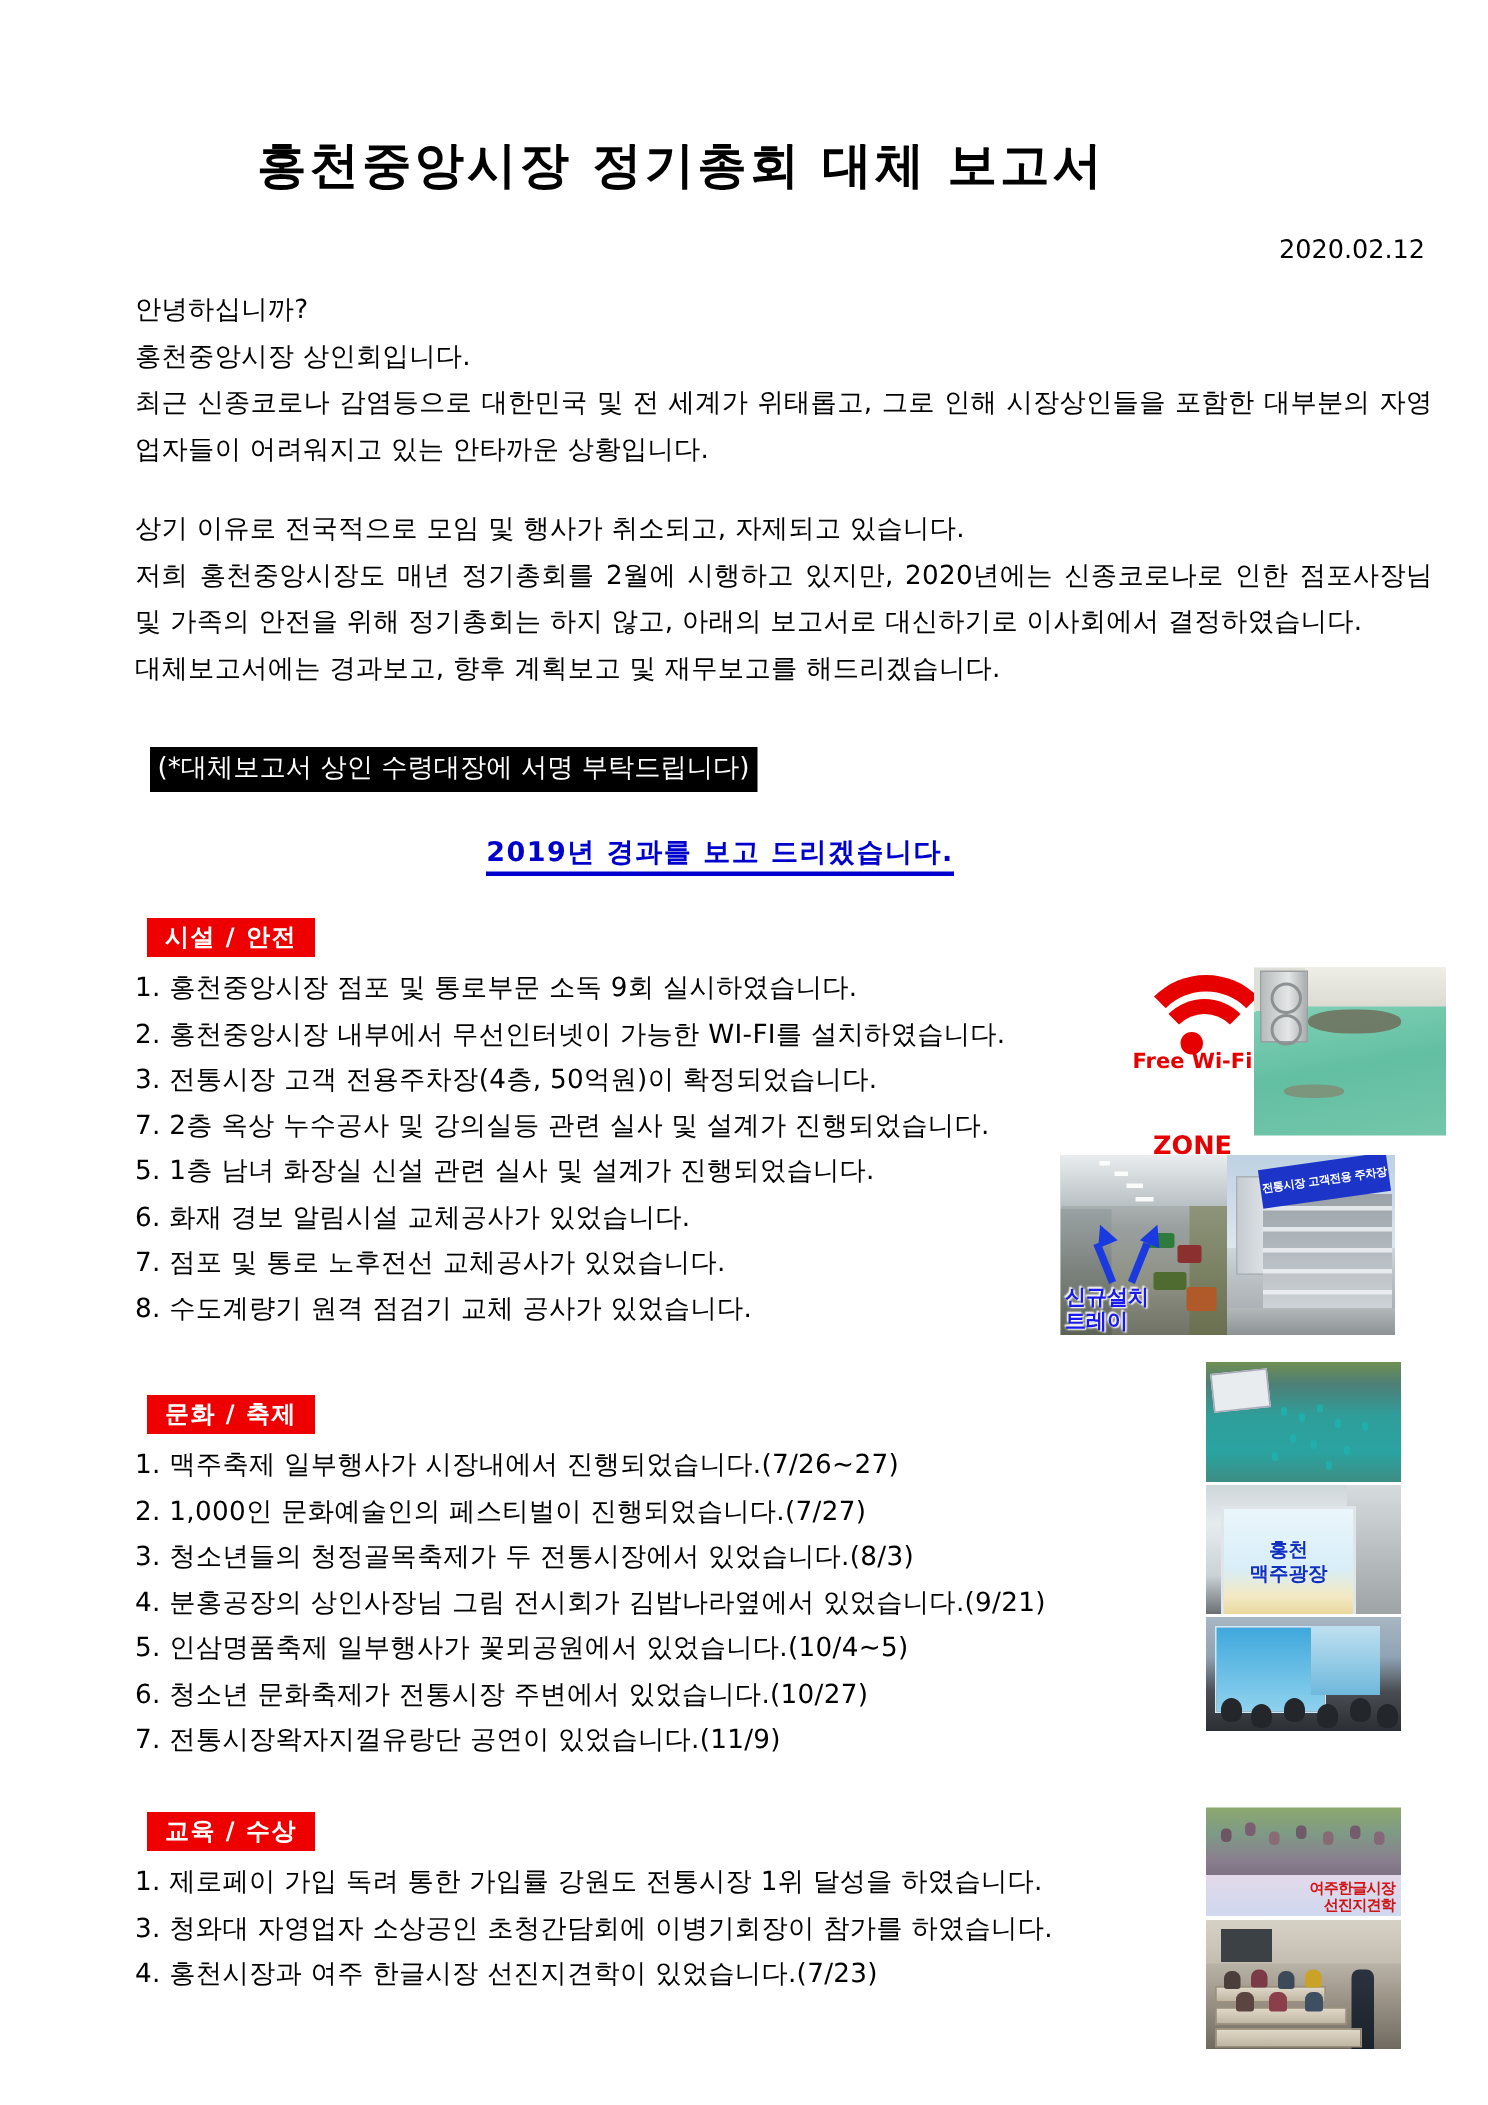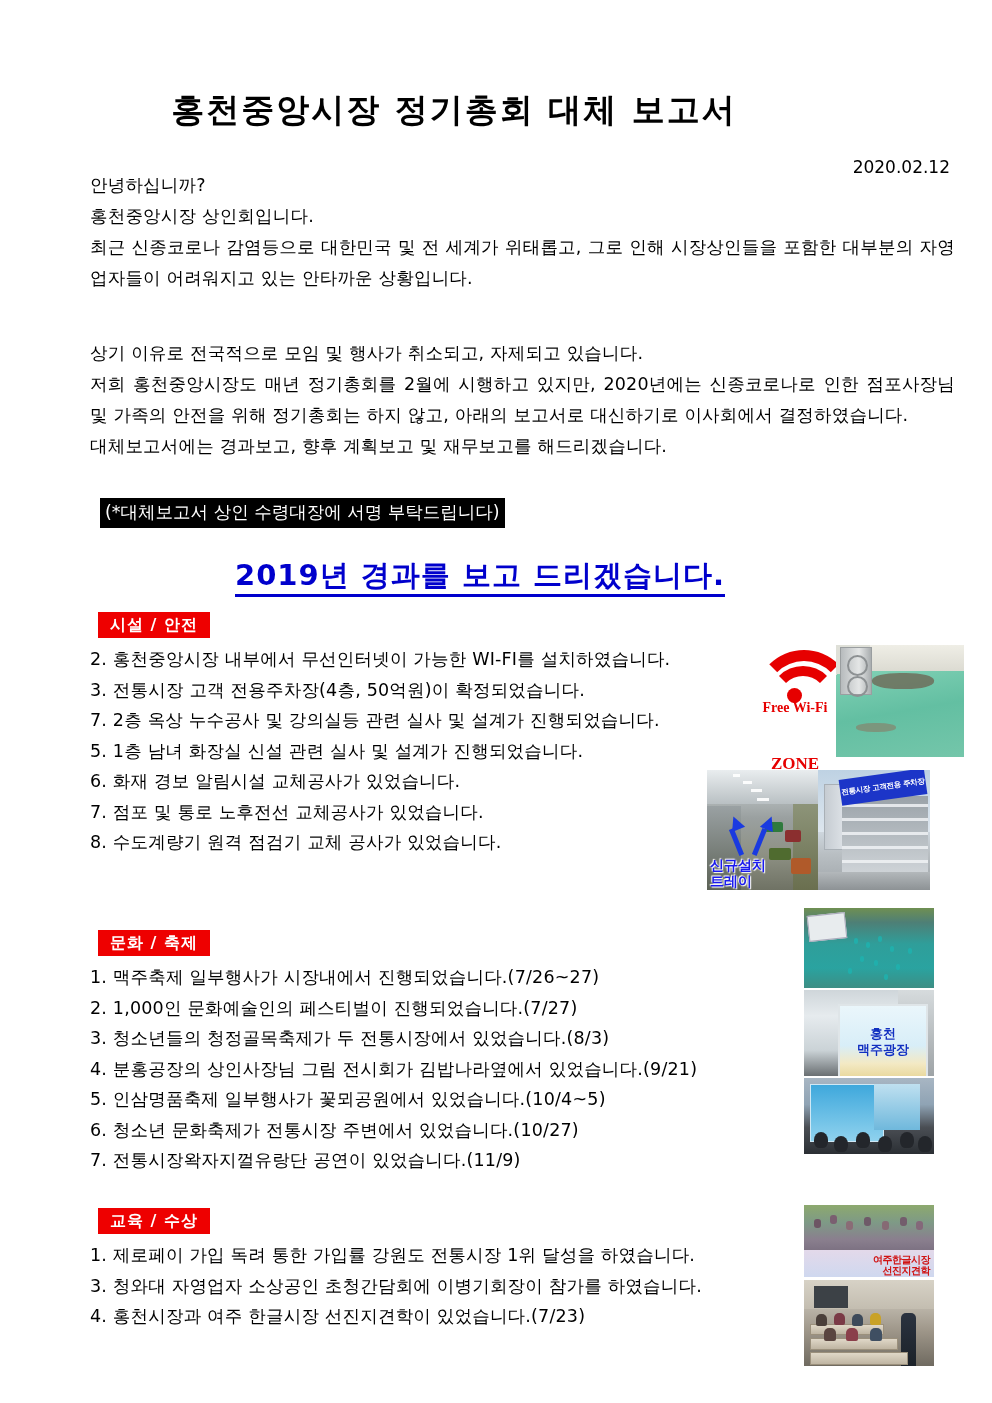--- a/index.html
+++ b/index.html
@@ -21,36 +21,36 @@
     position:absolute;right:42px;top:157px;
     font-size:17px;letter-spacing:0px;
   }
 
   
   .para{
     position:absolute;left:90px;width:865px;
     font-size:17.5px;line-height:31px;letter-spacing:0.2px;
     text-align:justify;text-justify:inter-character;
   }
-  .para.p1{top:170px;}
+  .para.p1{top:192px;}
   .para.p2{top:338px;}
   .para .ln{display:block;white-space:nowrap;}
   .para .ln.just{white-space:normal;}
 
   .highlight-note{
     position:absolute;left:100px;top:498px;
     background:#000;color:#fff;
     font-size:17.5px;line-height:26px;
     padding:1px 5px 3px 5px;white-space:nowrap;
   }
 
   
   .section-heading{
     position:absolute;left:0;top:556px;width:960px;text-align:center;
-    color:#0000cc;font-size:29px;font-weight:bold;letter-spacing:1px;
+    color:#0000cc;font-size:18px;font-weight:bold;letter-spacing:1px;
   }
   .section-heading span{
     border-bottom:3px solid #0000cc;padding-bottom:2px;
   }
 
   
   .badge{
     position:absolute;background:#ee0000;color:#ffffff;
     font-size:16px;font-weight:bold;letter-spacing:1px;
     padding:3px 12px 4px 12px;line-height:19px;white-space:nowrap;text-align:center;
@@ -145,21 +145,21 @@
   
   .ph-crowd{background:linear-gradient(180deg,#6f8f52 0%,#4e7f76 18%,#2f9e9a 45%,#2aa3a0 75%,#3d8e84 100%);}
   .ph-crowd .dot{position:absolute;width:4px;height:6px;border-radius:2px;background:#1fb2ae;opacity:.85;}
   .ph-crowd .banner{
     position:absolute;left:4px;top:6px;width:36px;height:24px;background:#e8ecee;
     border:1px solid #aab;transform:rotate(-6deg);
   }
 
   .ph-beer{background:linear-gradient(180deg,#cfd6da 0%,#e6ebee 30%,#cbd3d7 70%,#6a6f72 100%);}
   .ph-beer .board{
-    position:absolute;left:34px;top:14px;width:86px;height:72px;
+    position:absolute;left:10px;top:14px;width:86px;height:72px;
     background:linear-gradient(180deg,#eaf6fb,#d8eef8 55%,#f3e9c4 80%,#e8d79a 100%);
     border:2px solid #dfe5e8;
   }
   .ph-beer .board .t{
     position:absolute;left:0;right:0;top:20px;text-align:center;
     color:#1030c0;font-size:13px;font-weight:bold;line-height:15px;
     text-shadow:0 0 1px #fff;
   }
   .ph-beer .side{
     position:absolute;right:0;top:0;width:36px;height:100%;
@@ -240,30 +240,31 @@
   </div>
 
   <div class="highlight-note">(*대체보고서 상인 수령대장에 서명 부탁드립니다)</div>
 
   <div class="section-heading">
     <span>2019년 경과를 보고 드리겠습니다.</span>
   </div>
 
   <div class="badge" style="left:98px;top:612px;">시설 / 안전</div>
   <div class="list" style="top:644px;">
+    <div class="item">1. 홍천중앙시장 점포 및 통로부문 소독 9회 실시하였습니다.</div>
     <div class="item">2. 홍천중앙시장 내부에서 무선인터넷이 가능한 WI-FI를 설치하였습니다.</div>
     <div class="item">3. 전통시장 고객 전용주차장(4층, 50억원)이 확정되었습니다.</div>
     <div class="item">7. 2층 옥상 누수공사 및 강의실등 관련 실사 및 설계가 진행되었습니다.</div>
     <div class="item">5. 1층 남녀 화장실 신설 관련 실사 및 설계가 진행되었습니다.</div>
     <div class="item">6. 화재 경보 알림시설 교체공사가 있었습니다.</div>
     <div class="item">7. 점포 및 통로 노후전선 교체공사가 있었습니다.</div>
     <div class="item">8. 수도계량기 원격 점검기 교체 공사가 있었습니다.</div>
   </div>
 
-  <div class="wifi-icon" style="left:755px;top:644px;width:80px;height:84px;font-family:Liberation Serif, serif;">
+  <div class="wifi-icon" style="left:755px;top:644px;width:80px;height:84px;">
     <div class="arc" style="left:0px;top:6px;width:76px;height:76px;border-width:11px;"></div>
     <div class="arc" style="left:14px;top:22px;width:48px;height:48px;border-width:10px;"></div>
     <div class="dot" style="left:32px;top:44px;"></div>
     <div class="lbl" style="top:56px;font-size:14px;">Free Wi-Fi</div>
     <div class="lbl" style="top:70px;font-size:17px;margin-top:40px;">ZONE</div>
   </div>
 
   <div class="photo ph-rooftop" style="left:836px;top:645px;width:128px;height:112px;">
     <div class="wall"></div>
     <div class="ac"></div>

